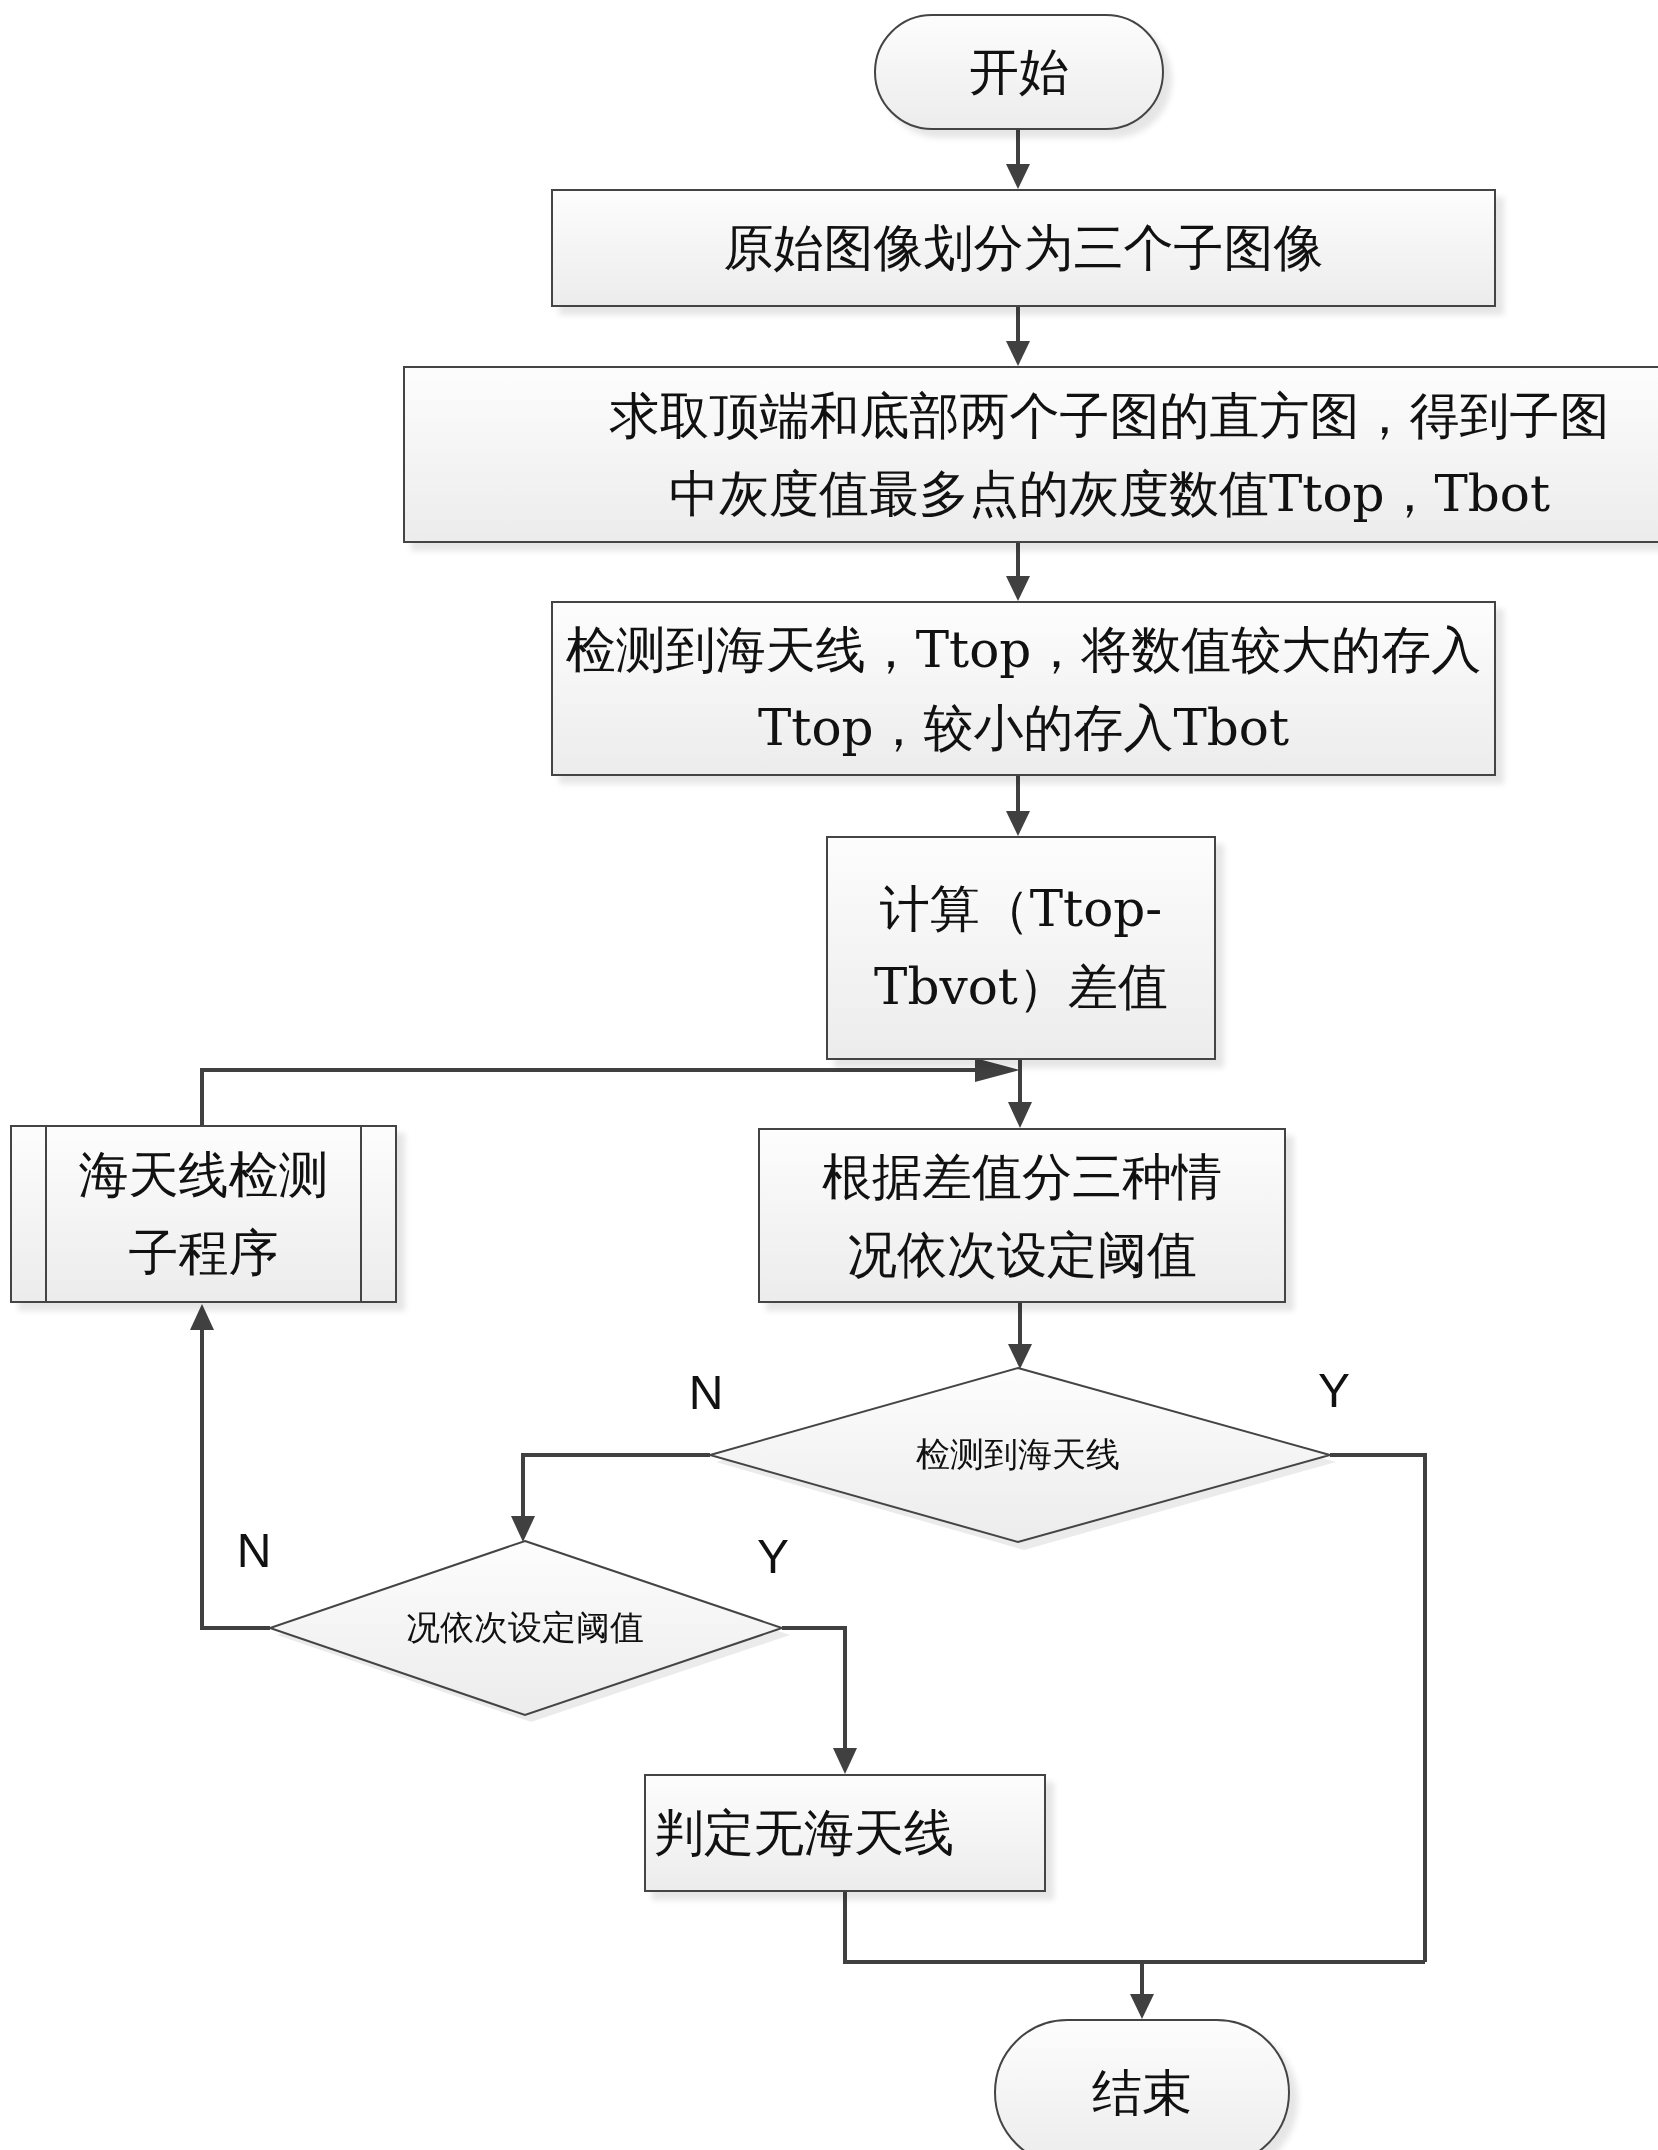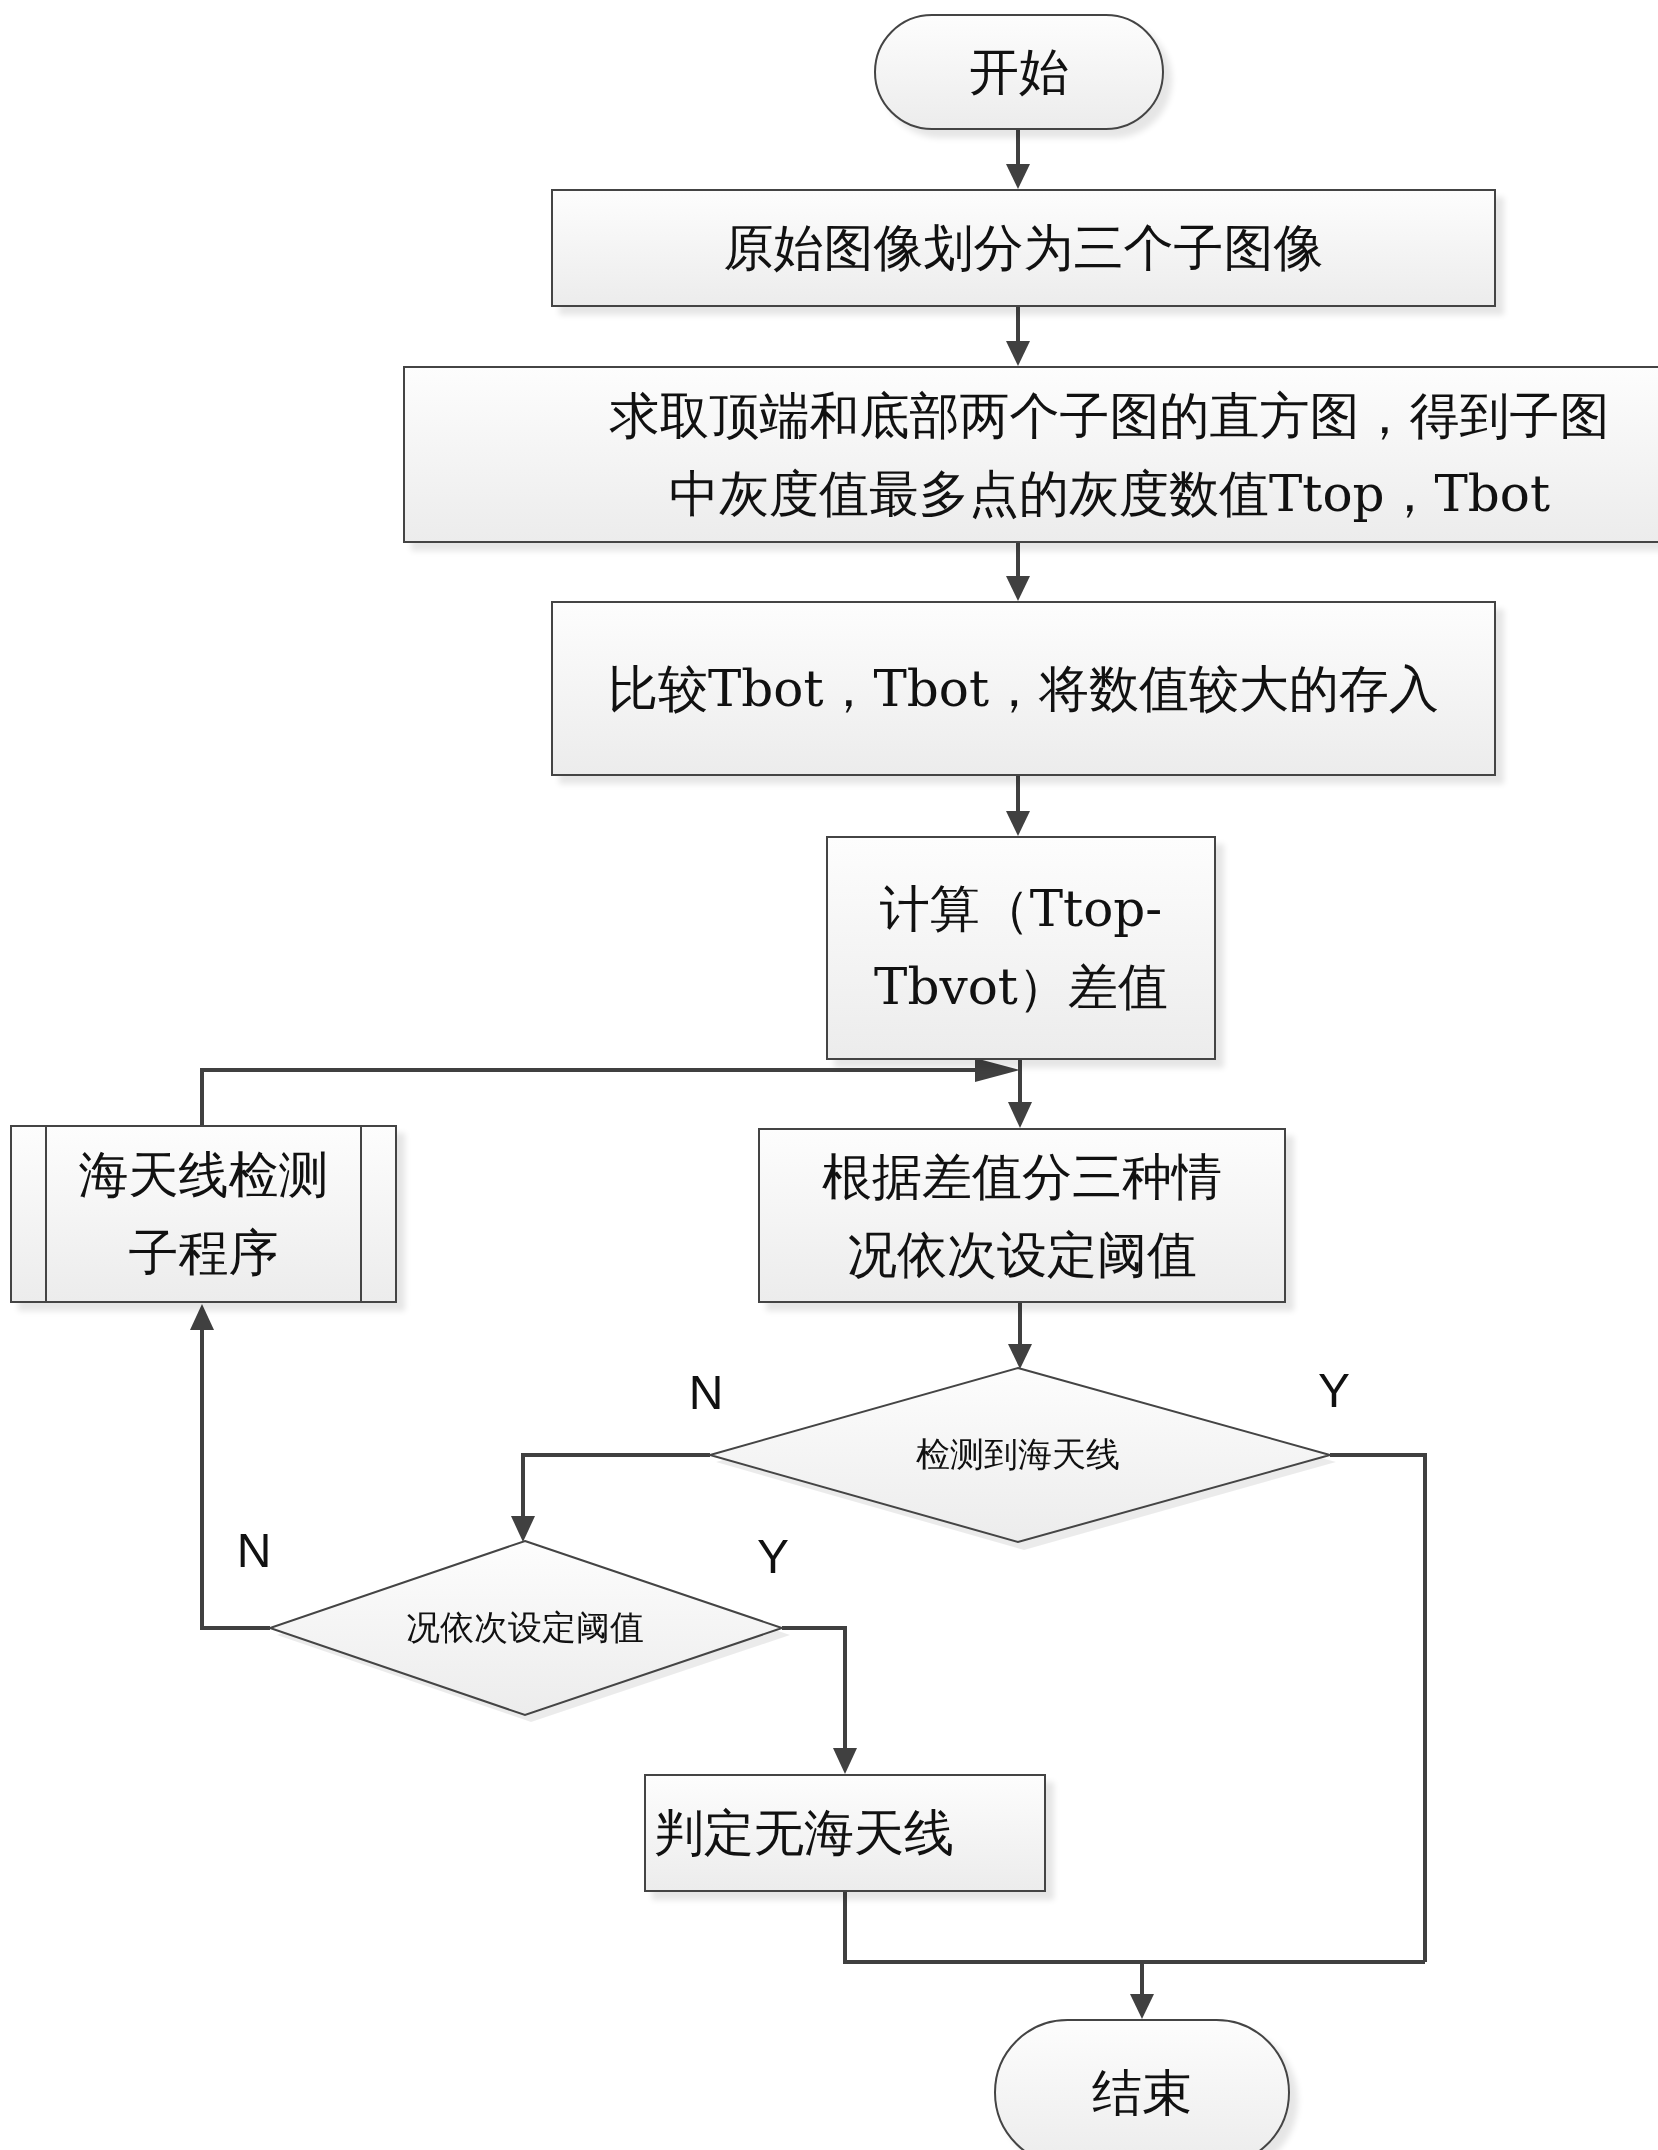--- a/index.html
+++ b/index.html
@@ -73,21 +73,22 @@
 <div class="node" style="left:551px;top:189px;width:945px;height:118px;">
   <span>原始图像划分为三个子图像</span>
 </div>
 
 <div class="node" style="left:403px;top:366px;width:1413px;height:177px;flex-direction:column;">
   <span>求取顶端和底部两个子图的直方图，得到子图</span>
   <span>中灰度值最多点的灰度数值Ttop，Tbot</span>
 </div>
 
 <div class="node" style="left:551px;top:601px;width:945px;height:175px;flex-direction:column;">
-  <span>比较Tbot，Tbot，将数值较大的存入</span>
+  <span>检测到海天线，Ttop，将数值较大的存入</span>
+  <span>Ttop，较小的存入Tbot</span>
 </div>
 
 <div class="node" style="left:826px;top:836px;width:390px;height:224px;flex-direction:column;">
   <span>计算（Ttop-</span>
   <span>Tbvot）差值</span>
 </div>
 
 <div class="node" style="left:10px;top:1125px;width:387px;height:178px;flex-direction:column;">
   <div class="sub-inner" style="left:33px;"></div>
   <div class="sub-inner" style="right:33px;"></div>

